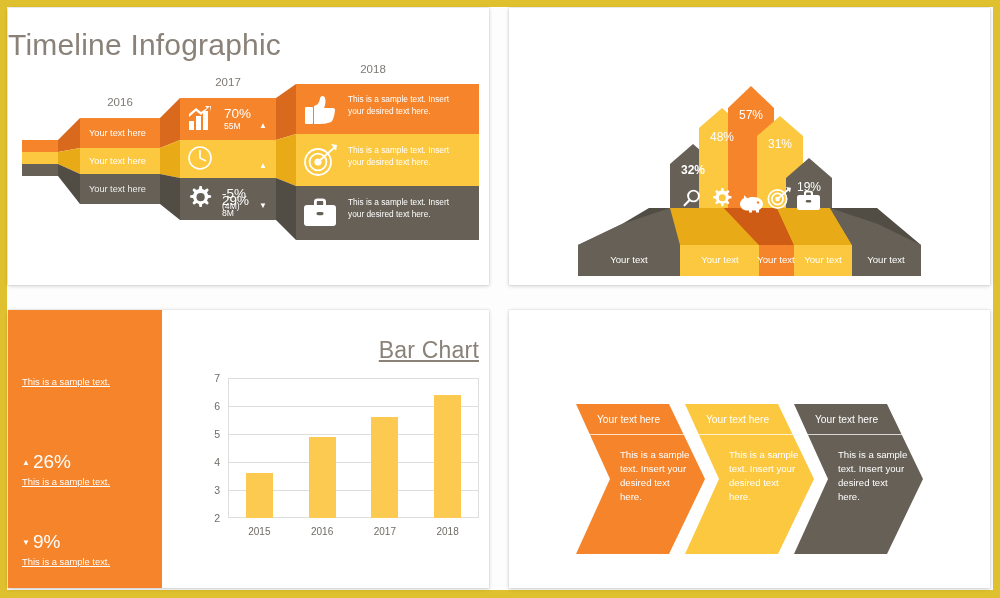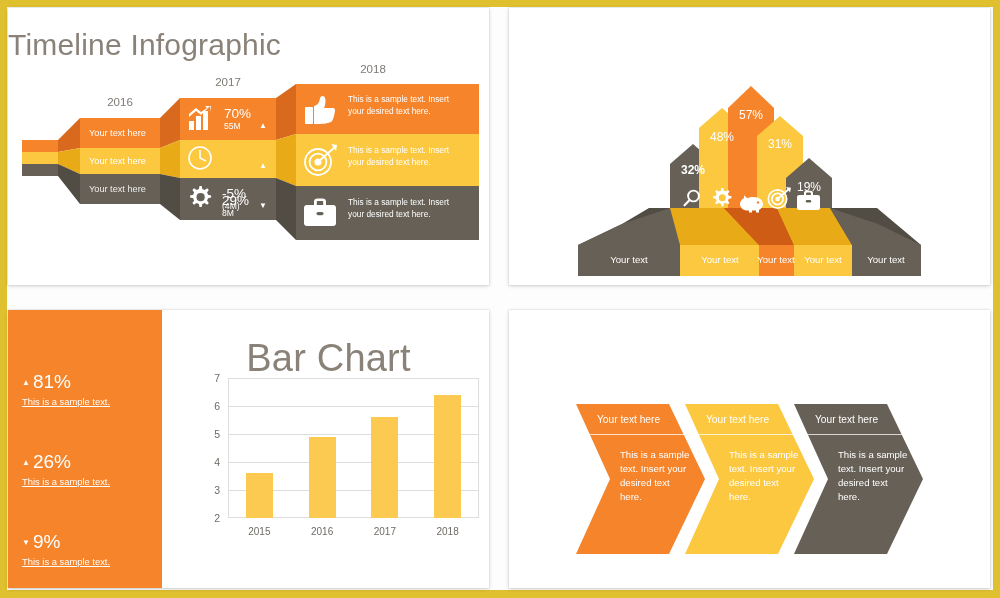--- a/index.html
+++ b/index.html
@@ -30,21 +30,21 @@
   #card-bl{left:8px;  top:310px; width:481px;height:278px;}
   #card-br{left:509px;top:310px; width:481px;height:278px;}
 
   .ptitle{
     position:absolute;left:0;right:0;
     color:#8a8279;font-weight:400;letter-spacing:.2px;
     font-family:"Liberation Sans", sans-serif;
   }
   #t-tl{top:20px;font-size:30px;}
   #t-tr{top:20px;font-size:30px;}
-  #t-bl{top:27px;font-size:38px;left:170px;right:10px;text-align:center;}
+  #t-bl{top:27px;font-size:23px;left:170px;right:10px;text-align:right;text-decoration:underline;}
   #t-br{top:27px;font-size:29px;}
 
   
   #tl-wrap{position:absolute;left:0;top:62px;width:481px;height:212px;}
   #tl-wrap svg{display:block;}
   .tl-year{
     position:absolute;color:#7e7a73;font-size:11.5px;text-align:center;
   }
   .tl-stubtxt{
     position:absolute;color:#ffffff;font-size:9.2px;white-space:nowrap;
@@ -267,23 +267,20 @@
       <div class="ar-base-txt" style="left:176px;top:186px;">Your text</div>
       <div class="ar-base-txt" style="left:232px;top:186px;">Your text</div>
       <div class="ar-base-txt" style="left:279px;top:186px;">Your text</div>
       <div class="ar-base-txt" style="left:342px;top:186px;">Your text</div>
     </div>
   </div>
 
   <div class="card" id="card-bl">
     <div id="bc-side">
       <div class="bc-item" style="top:62px;">
-        <div>
-          <span class="bc-caret">▲</span><span class="bc-pct">81%</span>
-        </div>
         <div class="bc-sub">This is a sample text.</div>
       </div>
       <div class="bc-item" style="top:142px;">
         <div>
           <span class="bc-caret">▲</span><span class="bc-pct">26%</span>
         </div>
         <div class="bc-sub">This is a sample text.</div>
       </div>
       <div class="bc-item" style="top:222px;">
         <div>

